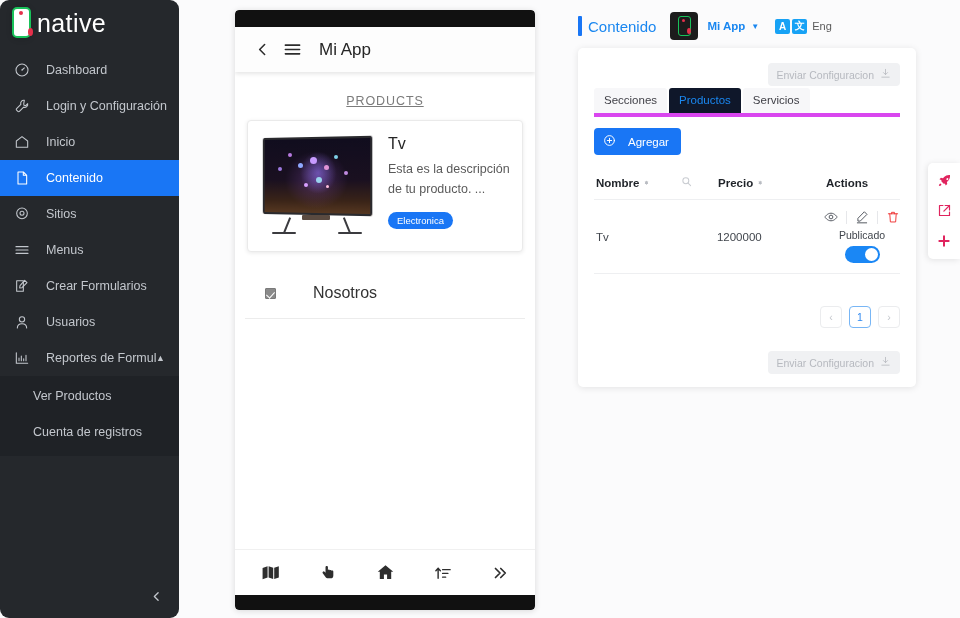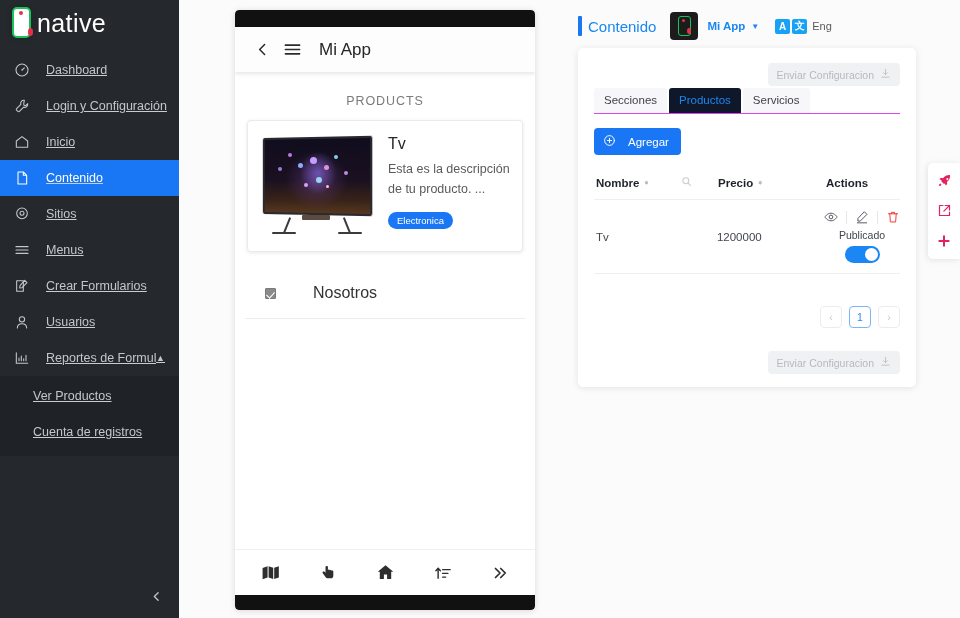--- a/index.html
+++ b/index.html
@@ -11,21 +11,21 @@
     background: #fbfbfc;
   }
   #root { position: relative; width: 960px; height: 618px; background: #fbfbfc; }
 
   
   .sidebar {
     position: absolute; left: 0; top: 0;
     width: 179px; height: 618px;
     background: #25282c;
     color: #c9ccd1;
-    display: flex; flex-direction: column;
+    display: flex; flex-direction: column; border-radius: 9px;
   }
   .logo-row {
     display: flex; align-items: center;
     padding: 10px 0 10px 10px;
     height: 46px;
   }
   .logo-mark {
     width: 26px; height: 34px;
     position: relative;
     flex: none;
@@ -47,21 +47,21 @@
     border-radius: 50% 50% 50% 50%;
     background: #e5304b;
   }
   .logo-text {
     font-size: 25px; color: #ffffff;
     letter-spacing: 0.4px;
     margin-left: 1px;
     font-weight: 400;
   }
 
-  .nav { margin-top: 6px; text-decoration: underline; }
+  .nav { margin-top: 6px; }
   .nav-item {
     display: flex; align-items: center;
     height: 36px;
     padding-left: 14px;
     font-size: 12.5px;
     color: #c3c7cd;
     cursor: pointer;
     user-select: none;
   }
   .nav-item.active {
@@ -127,20 +127,21 @@
     font-size: 17px; color: #262626; margin-left: 12px;
     font-weight: 400;
   }
   .phone-body { flex: 1; background: #ffffff; position: relative; padding: 0 10px; }
   .products-label {
     text-align: center;
     font-size: 12.5px;
     color: #7b7b7b;
     letter-spacing: 0.9px;
     padding: 22px 0 12px 0;
+    text-decoration: underline;
   }
   .prod-card {
     margin: 0 2px;
     background: #ffffff;
     border: 1px solid #eaeaea;
     border-radius: 4px;
     box-shadow: 0 1px 4px rgba(0,0,0,0.09);
     display: flex;
     padding: 12px 10px;
     gap: 14px;
@@ -281,21 +282,21 @@
     cursor: pointer;
     white-space: nowrap;
   }
   .send-cfg-top { position: absolute; right: 16px; top: 15px; }
   .send-cfg-bottom { position: absolute; right: 16px; bottom: 13px; }
 
   .tabs {
     position: absolute; left: 16px; top: 40px;
     display: flex; gap: 2px;
     width: 306px;
-    border-bottom: 1px solid #d946ef;
+    border-bottom: 4px solid #d946ef;
     padding-bottom: 0;
   }
   .tab {
     font-size: 11.5px;
     color: #3f3f46;
     padding: 6px 10px 7px 10px;
     background: #f7f7f9;
     border-radius: 3px 3px 0 0;
     cursor: pointer;
   }

